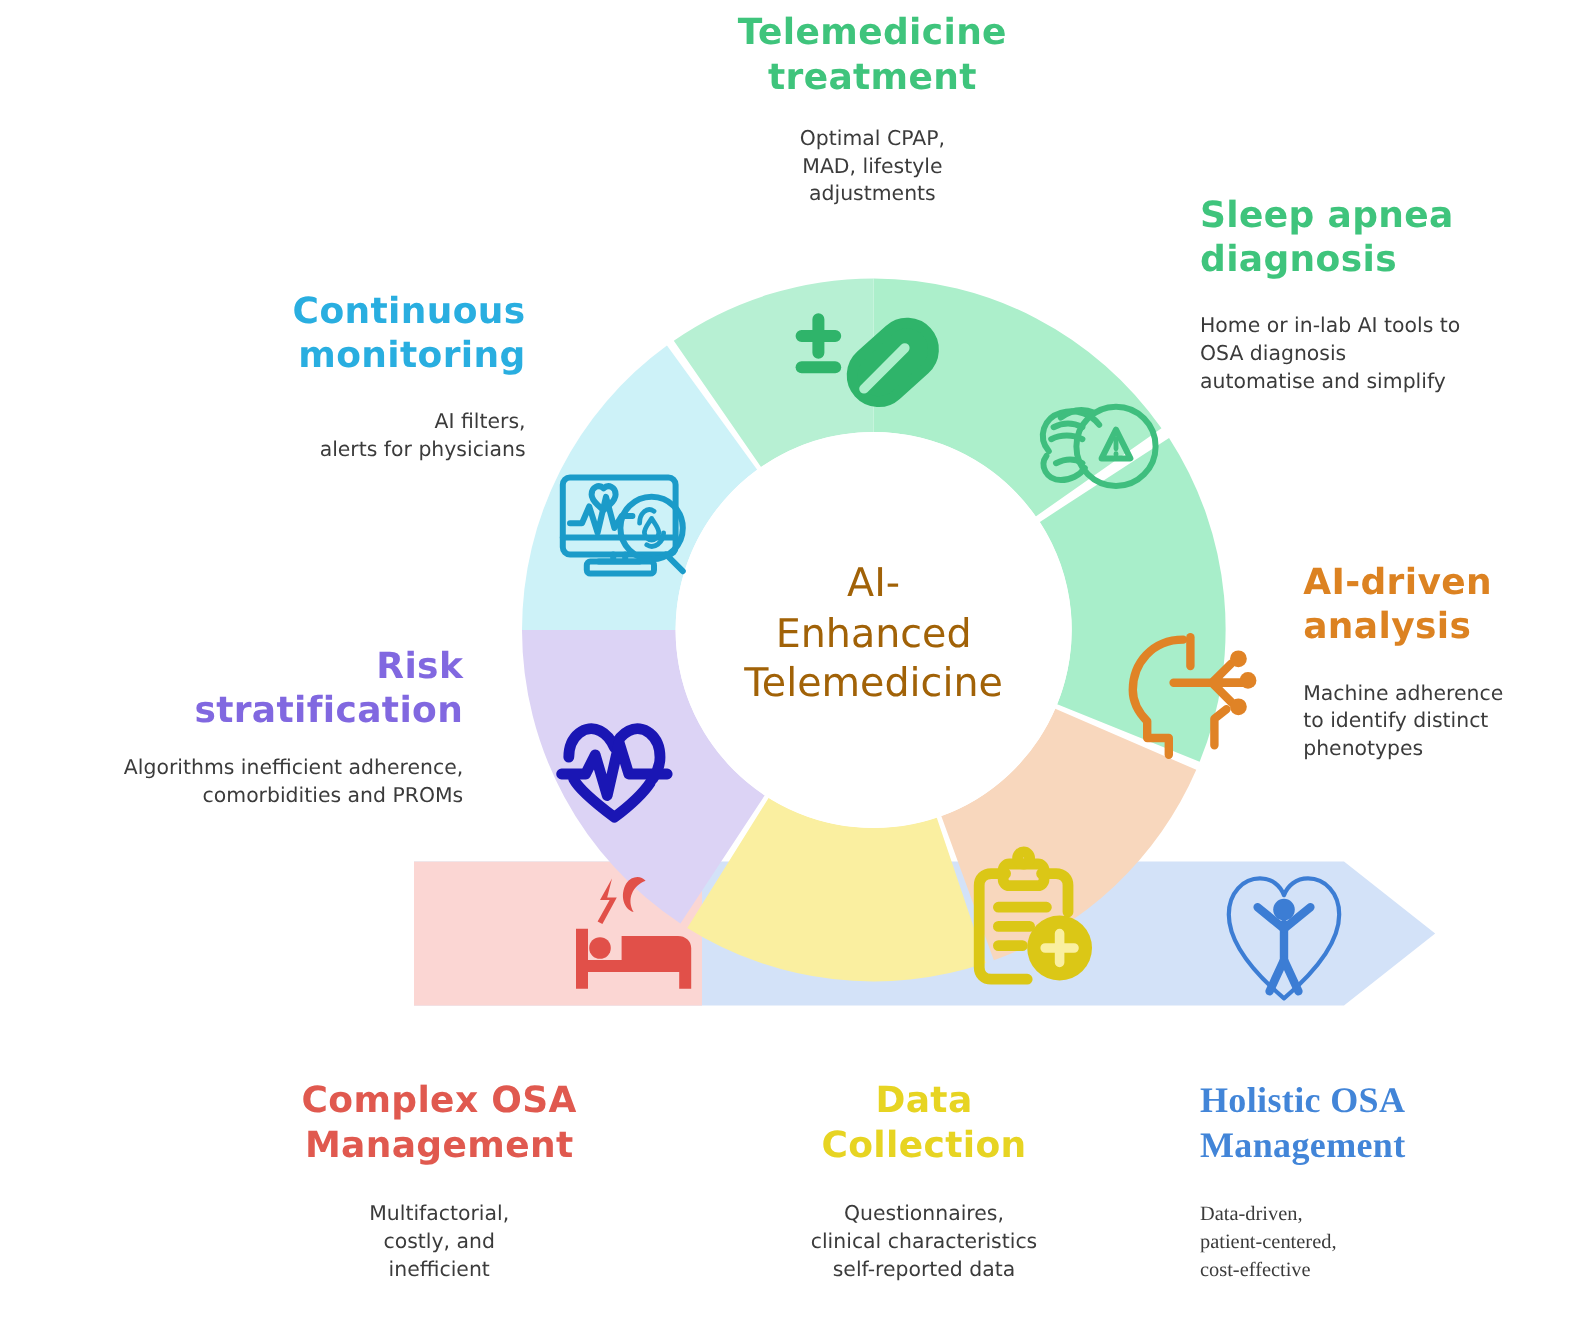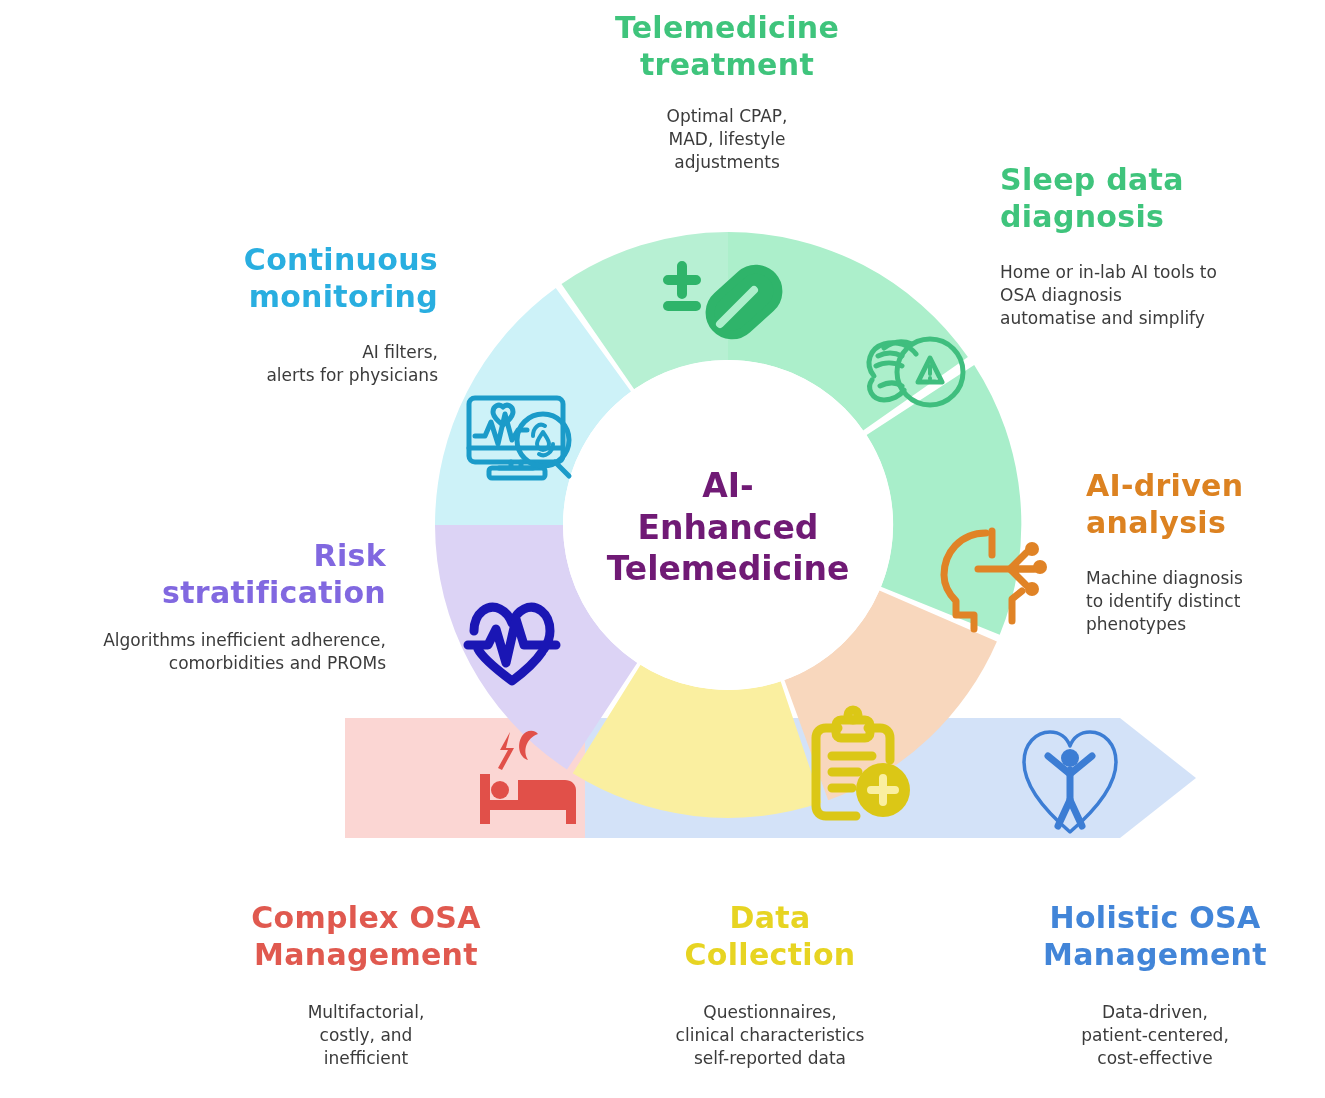--- a/index.html
+++ b/index.html
@@ -42,34 +42,34 @@
 
   #blk-risk{left:6px;top:538px;width:380px;text-align:right;}
   #blk-risk .desc{margin-top:18px;}
 
   #blk-complex{left:176px;top:900px;width:380px;text-align:center;}
   #blk-complex .desc{margin-top:28px;}
 
   #blk-datacoll{left:600px;top:900px;width:340px;text-align:center;}
   #blk-datacoll .desc{margin-top:28px;}
 
-  #blk-holistic{left:1000px;top:900px;width:310px;text-align:center;}
+  #blk-holistic{left:1000px;top:900px;width:310px;text-align:left;font-family:Liberation Serif, serif;}
   #blk-holistic .desc{margin-top:28px;}
 
   
   svg.art{position:absolute;left:0;top:0;width:1325px;height:1098px;}
 
   .center-text{
     position:absolute;
     left:563px;top:465px;width:330px;
     text-align:center;
     font-size:33px;
-    font-weight:bold;
+    font-weight:normal;
     line-height:1.26;
-    color:#701a75;
+    color:#a16207;
   }
 </style>
 </head>
 <body>
 
 <div class="stage">
 
   <svg class="art" viewBox="0 0 1325 1098">
 
     <g>
@@ -190,37 +190,37 @@
     </div>
     <div class="desc">
       <div>Optimal CPAP,</div>
       <div>MAD, lifestyle</div>
       <div>adjustments</div>
     </div>
   </div>
 
   <div class="block" id="blk-diagnosis">
     <div class="heading" style="color:#3FC47C">
-      <div>Sleep data</div>
+      <div>Sleep apnea</div>
       <div>diagnosis</div>
     </div>
     <div class="desc">
       <div>Home or in-lab AI tools to</div>
       <div>OSA diagnosis</div>
       <div>automatise and simplify</div>
     </div>
   </div>
 
   <div class="block" id="blk-aidriven">
     <div class="heading" style="color:#DC8221">
       <div>AI-driven</div>
       <div>analysis</div>
     </div>
     <div class="desc">
-      <div>Machine diagnosis</div>
+      <div>Machine adherence</div>
       <div>to identify distinct</div>
       <div>phenotypes</div>
     </div>
   </div>
 
   <div class="block" id="blk-continuous">
     <div class="heading" style="color:#29AEE0">
       <div>Continuous</div>
       <div>monitoring</div>
     </div>

